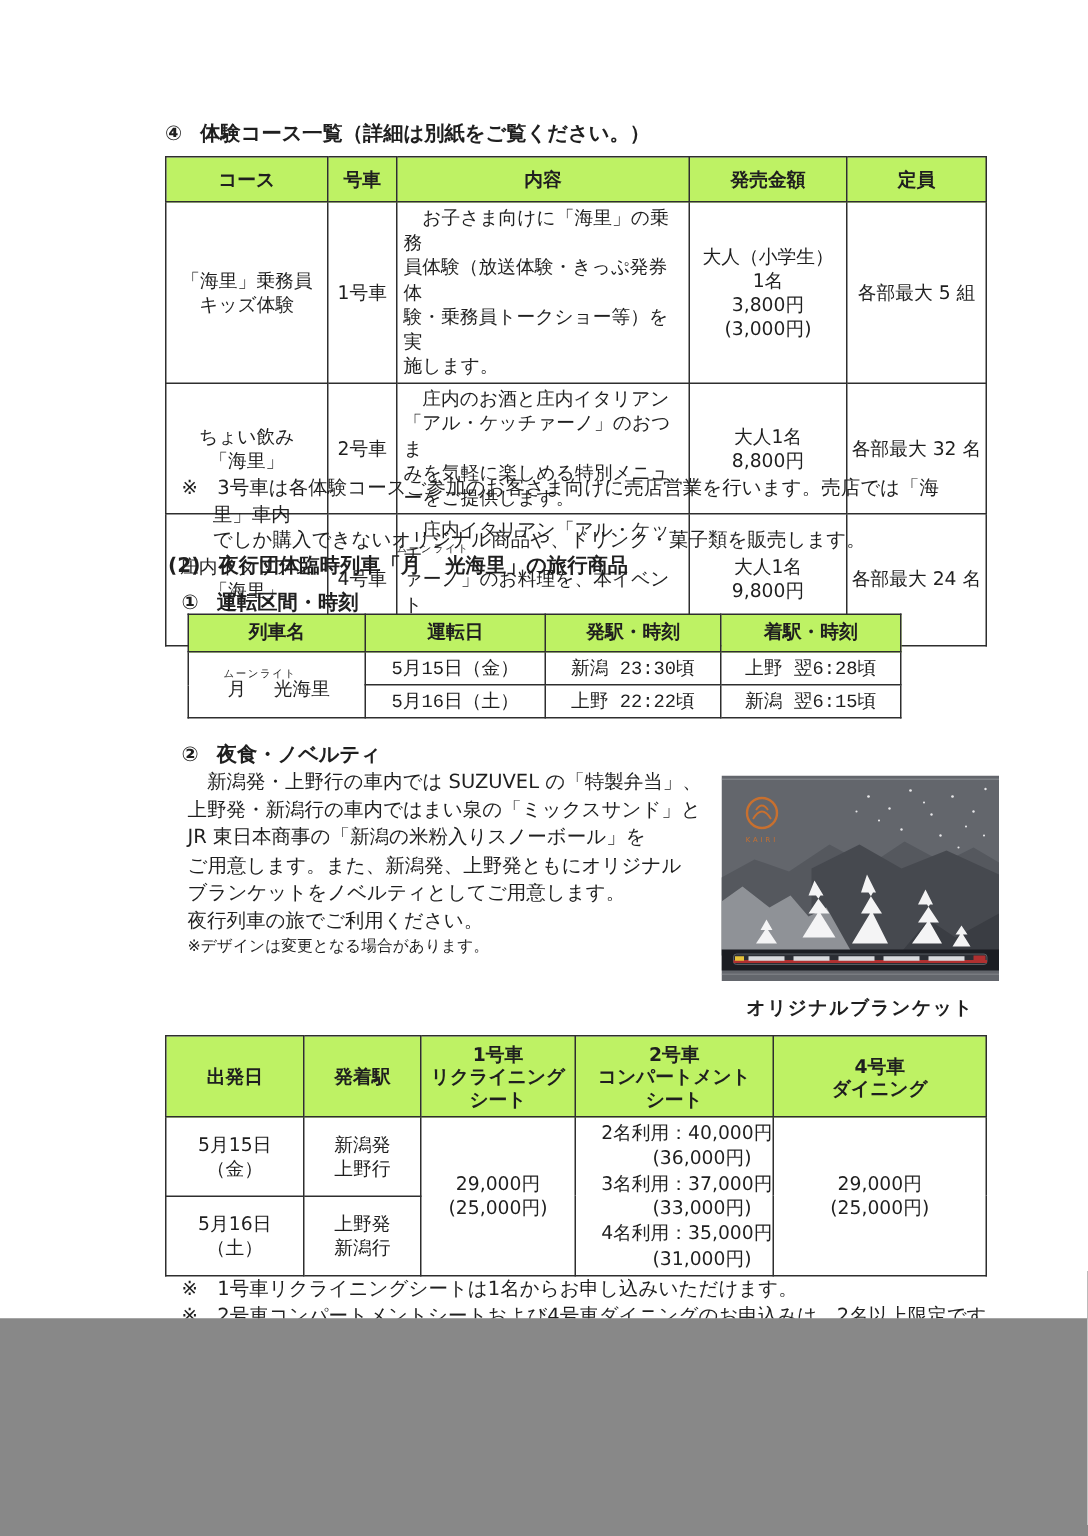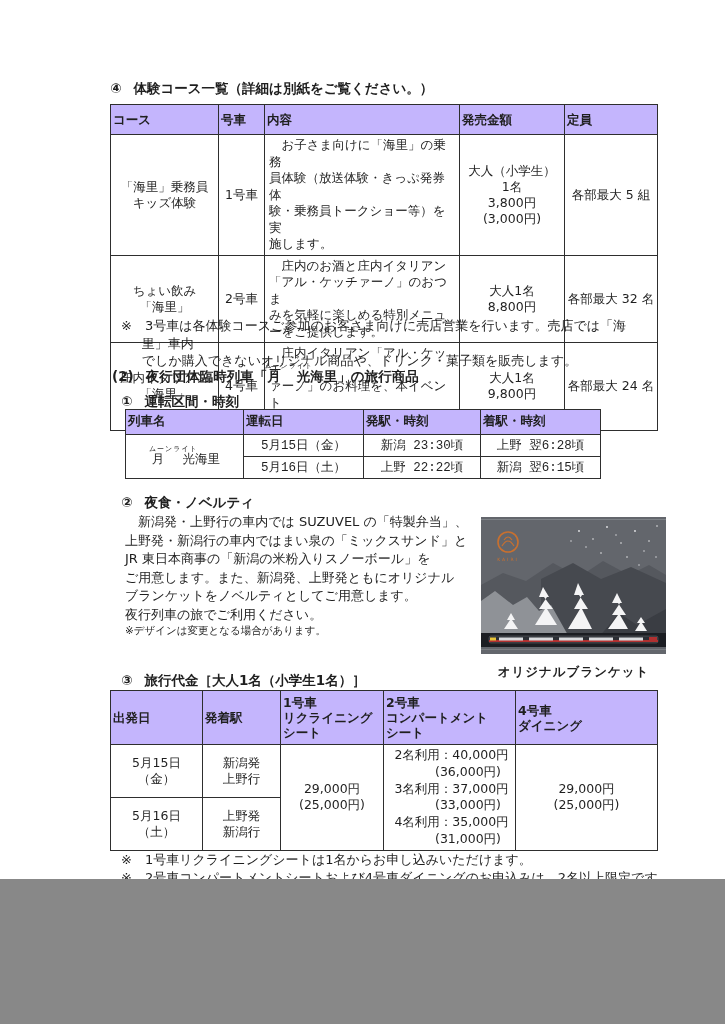--- a/index.html
+++ b/index.html
@@ -12,36 +12,36 @@
     font-family: "DejaVu Sans", sans-serif;
     color: #1f1f1f;
     overflow: hidden;
   }
   .abs { position: absolute; }
   .hline { font-size: 13.5px; font-weight: 600; white-space: nowrap; }
   .hline .num { display:inline-block; margin-right: 12px; }
   table { border-collapse: collapse; table-layout: fixed; }
   th, td { border: 1.5px solid #2e2e2e; vertical-align: middle; padding: 1px 2px; }
   th {
-    background: #c4b5fd;
+    background: #bef264;
     font-weight: 600;
     font-size: 12.5px;
-    text-align: left;
+    text-align: center;
     line-height: 15px;
   }
   td { font-size: 12.5px; text-align: center; line-height: 16px; }
   .ml { white-space: pre-line; }
   .desc { text-align: left; line-height: 16.5px; padding: 2px 4px; }
   .note { font-size: 13px; line-height: 17.5px; white-space: pre-line;
           padding-left: 1.6em; text-indent: -1.6em; }
   ruby rt { font-size: 7px; letter-spacing: 1px; color:#1f1f1f; font-weight:400; }
   .para { font-size: 13px; line-height: 18.6px; white-space: pre-line; }
   .smallnote { font-size: 10.5px; text-align: right; }
   .figcap { font-size: 12.5px; font-weight: 600; text-align: center; letter-spacing: 1px; }
-  .c2line { text-align: center; padding-left: 4px; line-height: 16.8px; white-space: nowrap; }
+  .c2line { text-align: right; padding-left: 4px; line-height: 16.8px; white-space: nowrap; }
   .c2line.r { text-align: right; padding-right: 14px; }
   .notes3 { font-size: 13px; line-height: 18px; }
   .notes3 .n { white-space: nowrap; }
   .notes3 .indent { margin-left: 1.4em; }
   figure { margin: 14px; }
 </style>
 </head>
 <body>
 
 <div id="page">
@@ -212,23 +212,20 @@
           <rect x="108" y="120.5" width="24" height="3"></rect>
           <rect x="138" y="120.5" width="24" height="3"></rect>
         </g>
         <rect x="168" y="120" width="8" height="4" fill="#b03030"></rect>
       </g>
       <rect x="0" y="132" width="185" height="1" fill="#9a9da2" opacity="0.4"></rect>
     </svg>
     <figcaption class="figcap" style="margin-top:6px;">オリジナルブランケット</figcaption>
   </figure>
 
-  <div class="abs hline" style="left:121px; top:672px;">
-    <span class="num">③</span><span>旅行代金［大人1名（小学生1名）］</span>
-  </div>
 
   <table class="abs" style="left:110px; top:690px; width:547px;">
     <colgroup>
         <col style="width:92px">
         <col style="width:78px">
         <col style="width:103px">
         <col style="width:132px">
         <col style="width:142px">
       </colgroup>
     <tbody>

